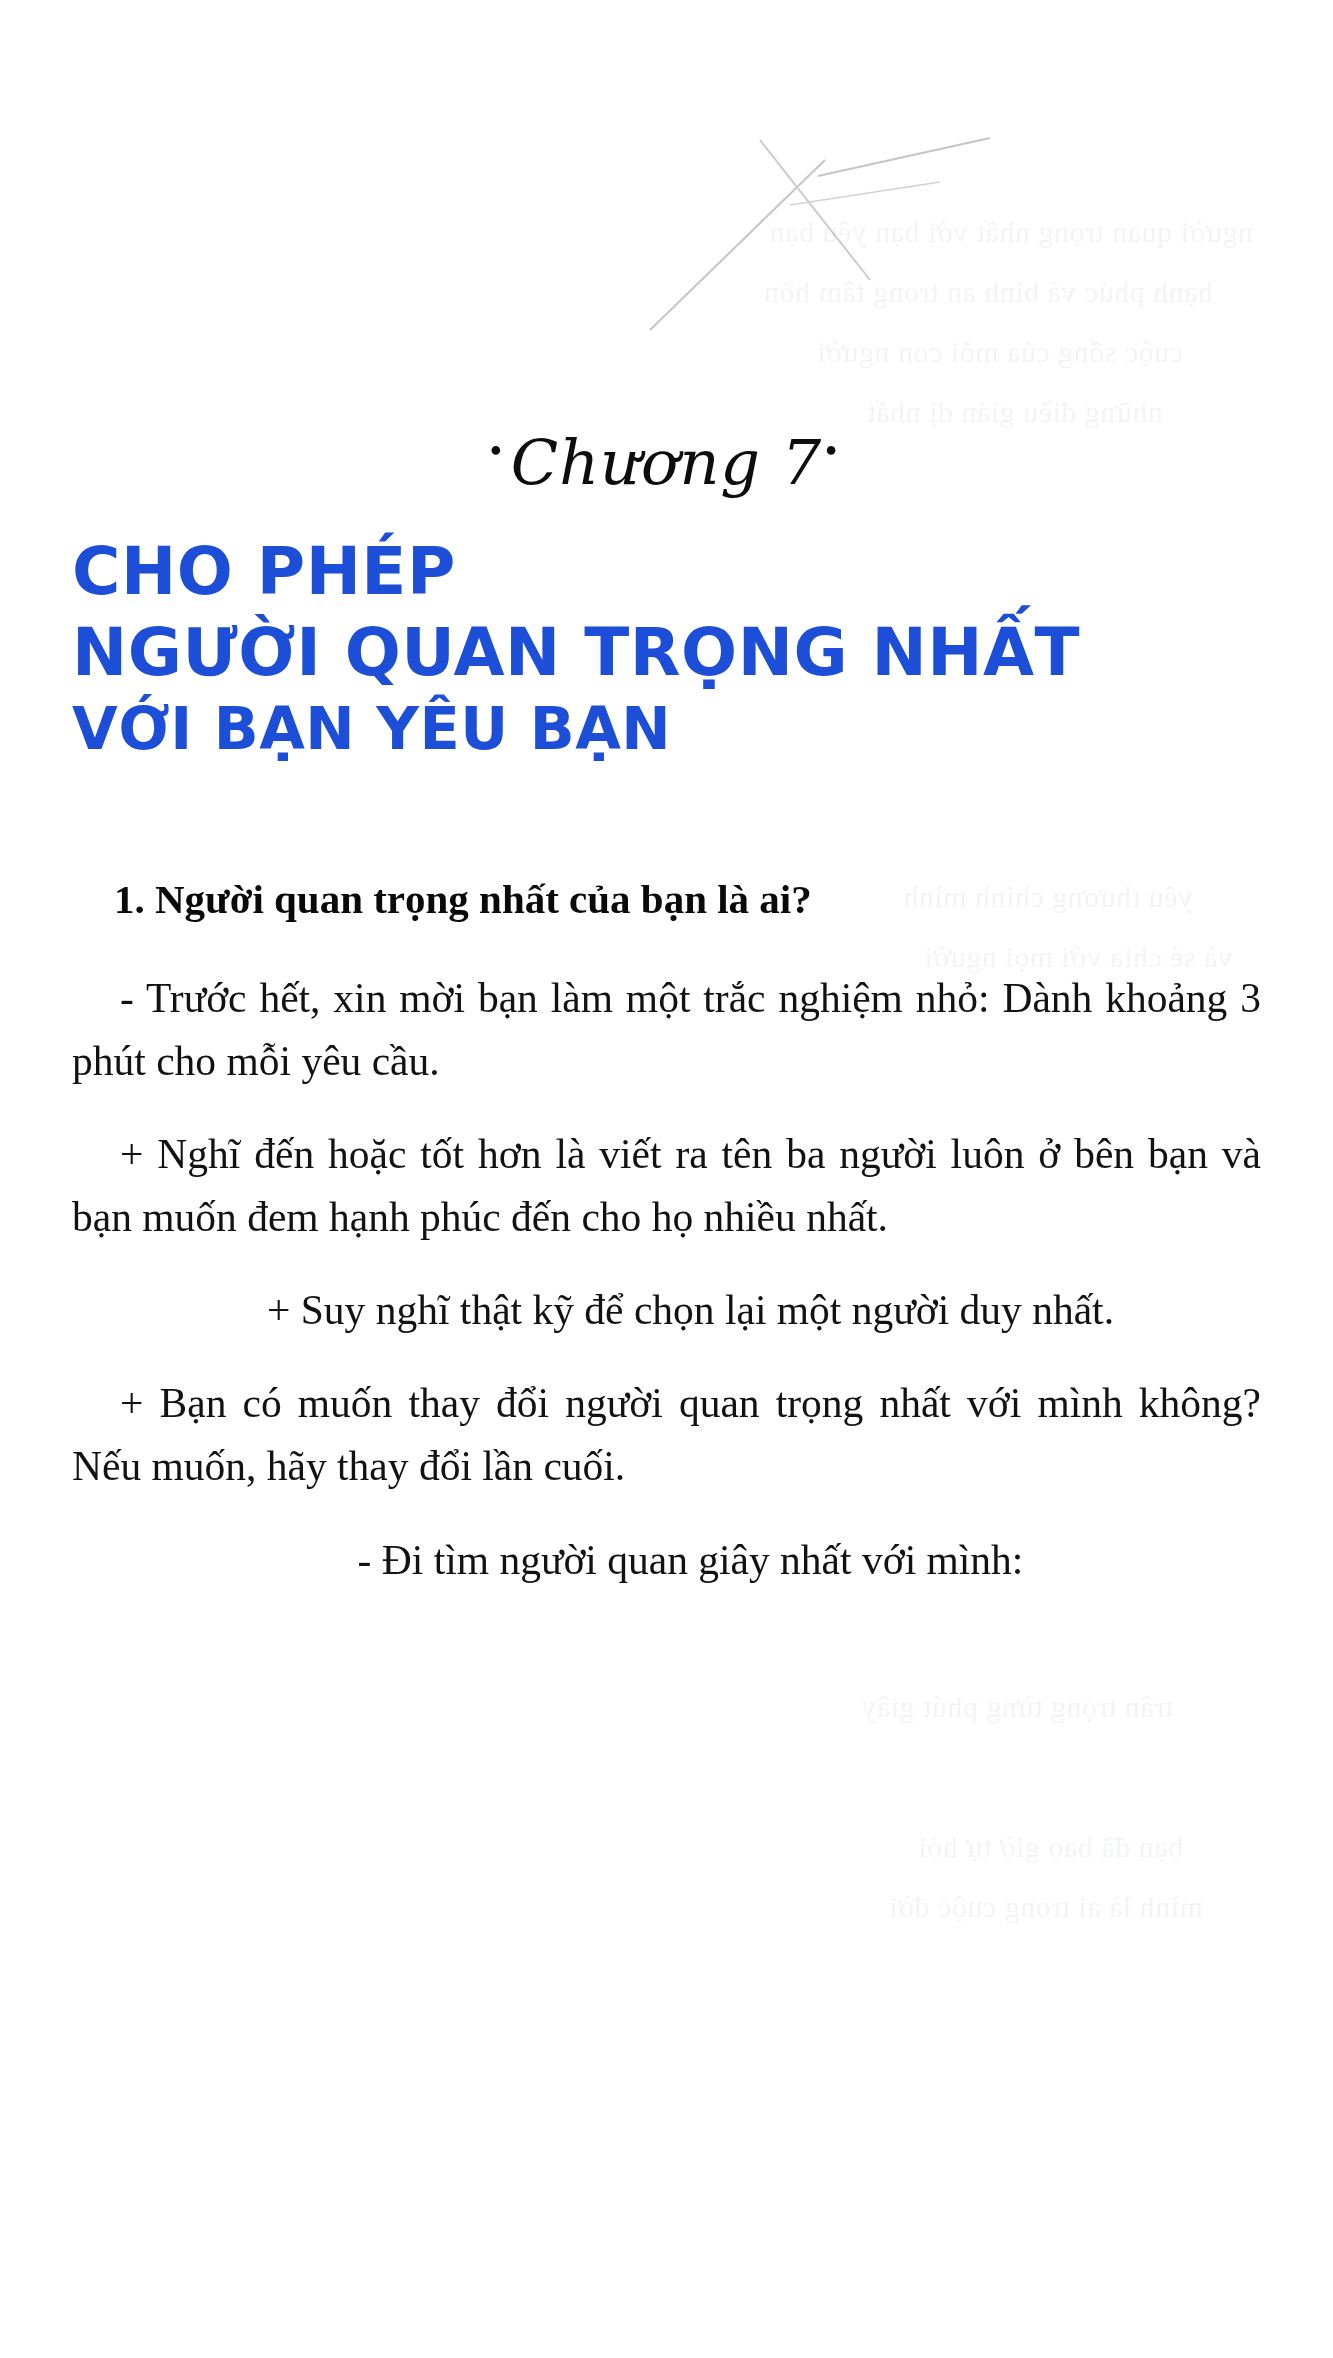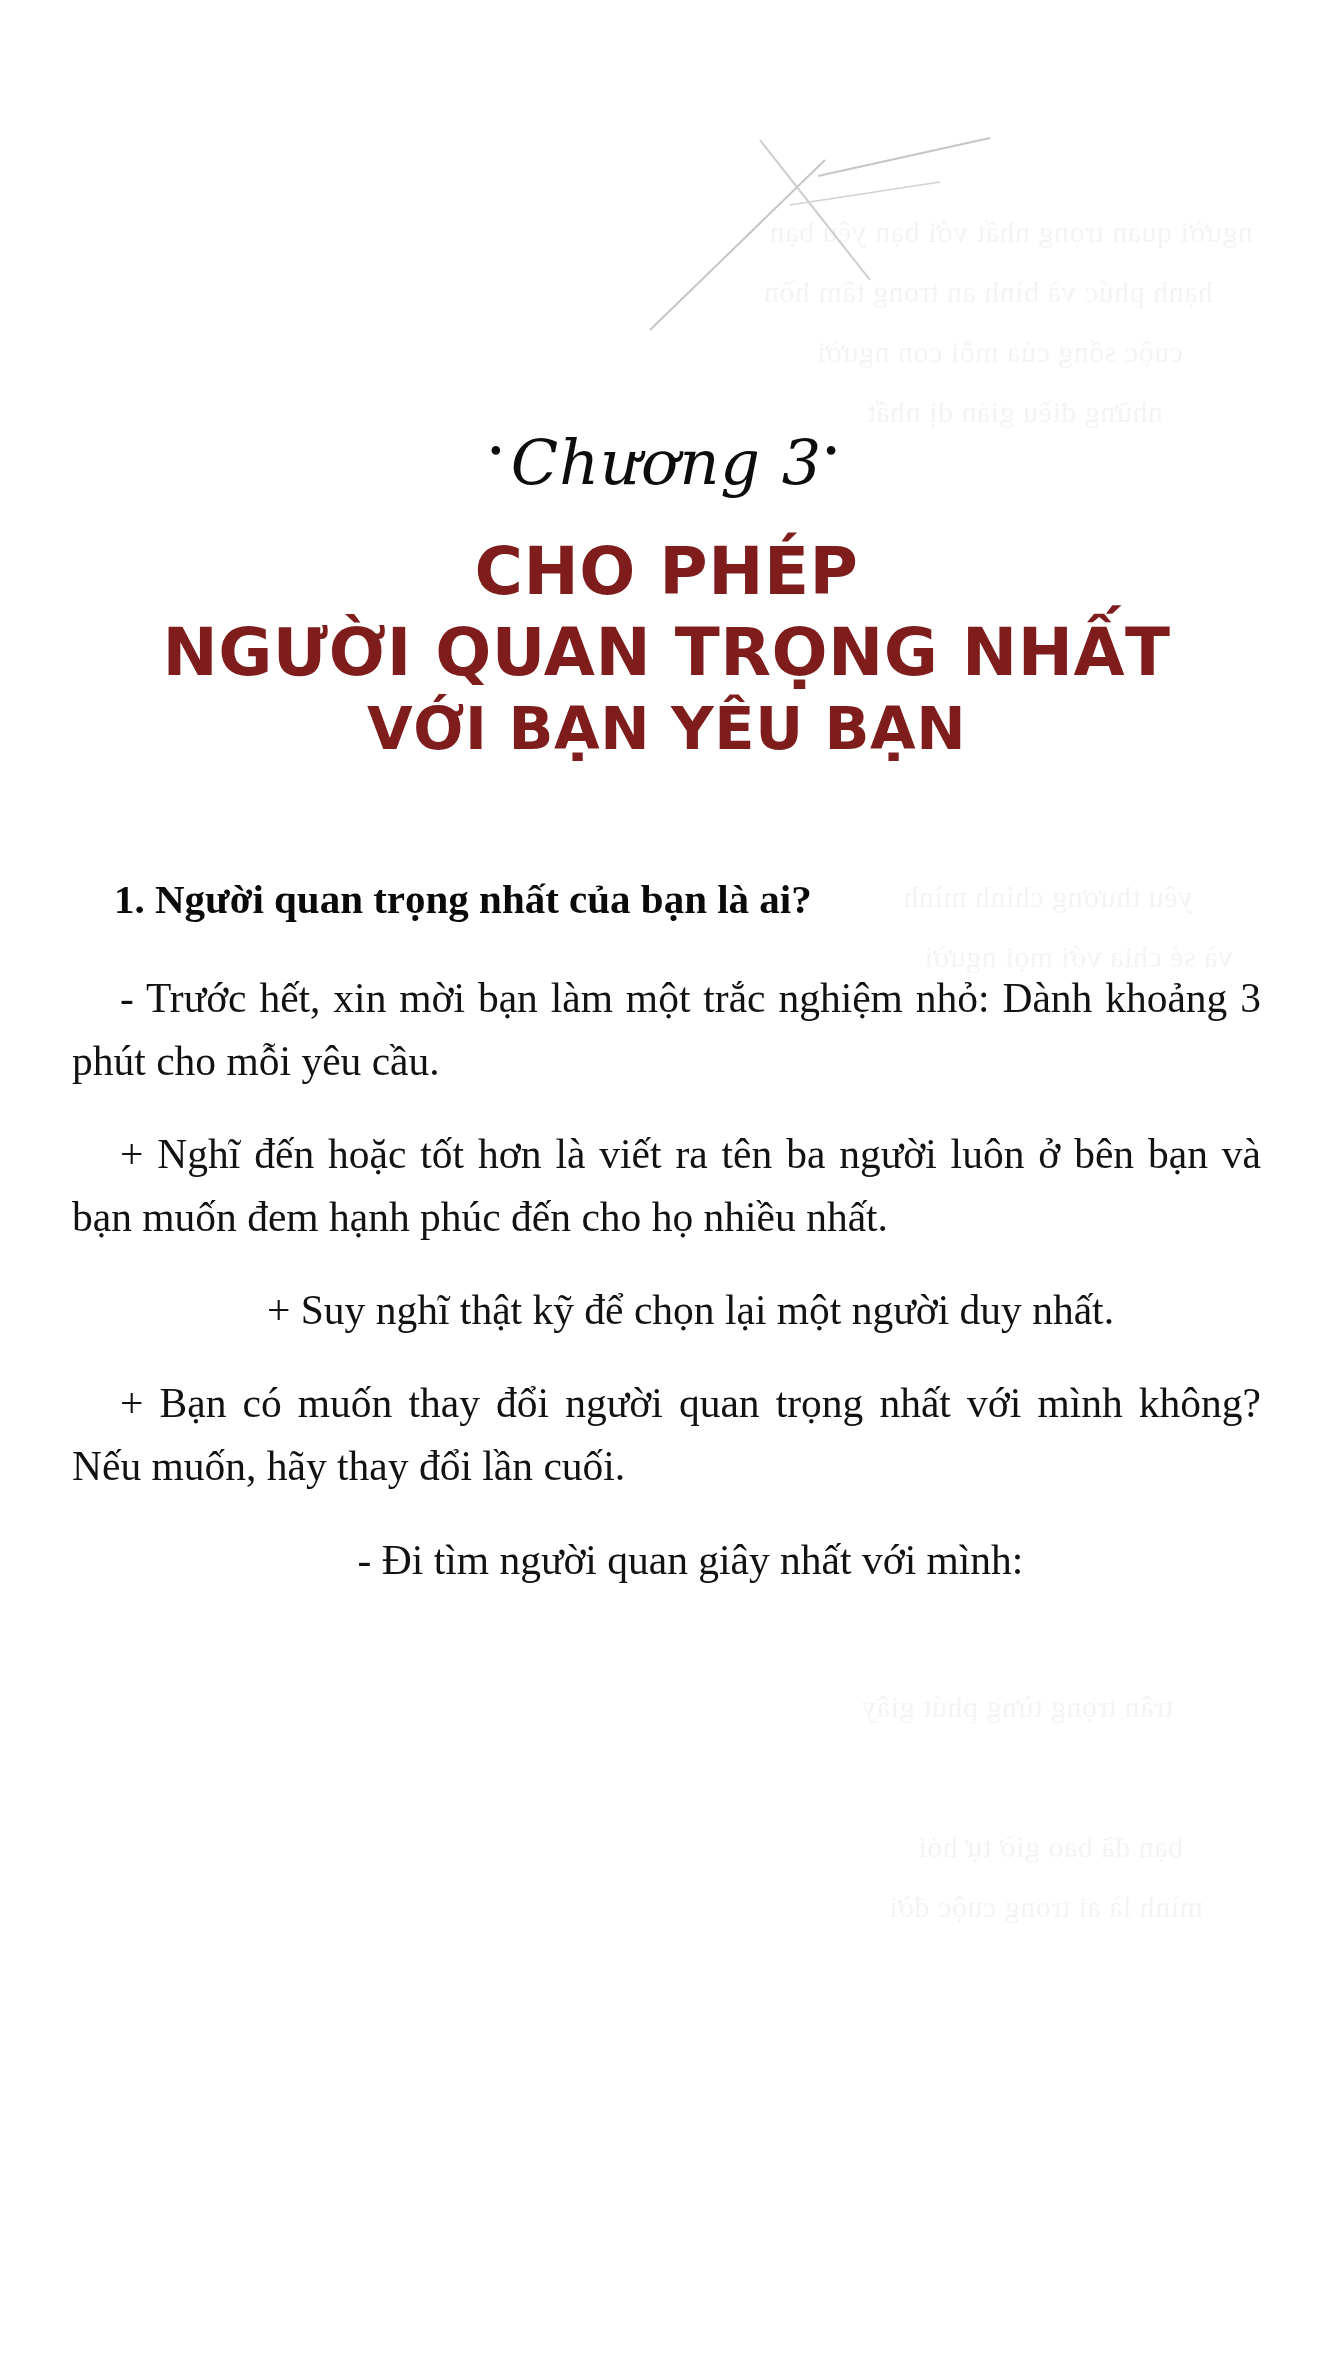--- a/index.html
+++ b/index.html
@@ -57,28 +57,27 @@
     line-height: 1;
     color: #0d0d0d;
   }
   .chapter-script .dot {
     font-size: 30px;
     vertical-align: 22px;
     letter-spacing: 6px;
   }
 
   .chapter-title {
-    text-align: center;
     font-family: "DejaVu Sans", sans-serif;
     font-weight: bold;
     font-size: 66px;
     line-height: 1.22;
     letter-spacing: 0.5px;
     margin-top: 38px;
-    color: #7f1d1d;
+    color: #1d4ed8;
     text-transform: uppercase;
   }
   .chapter-title .l1 { display: block; }
   .chapter-title .l2 { display: block; }
   .chapter-title .l3 { display: block; font-size: 59px; }
 
   .section-heading {
     margin-top: 110px;
     font-family: "Liberation Serif", serif;
     font-weight: bold;
@@ -116,21 +115,21 @@
 <svg class="scratch" width="360" height="220" style="left:640px; top:130px;" viewBox="0 0 360 220">
   <path d="M10 200 L185 30" stroke="#8d8d8d" stroke-width="2" fill="none"></path>
   <path d="M120 10 L230 150" stroke="#9a9a9a" stroke-width="2" fill="none"></path>
   <path d="M178 46 L350 8" stroke="#8d8d8d" stroke-width="2" fill="none"></path>
   <path d="M150 75 L300 52" stroke="#a5a5a5" stroke-width="1.5" fill="none"></path>
 </svg>
 
 <div class="page">
 
   <div class="chapter-script">
-    <span class="dot">•</span><span>Chương 3</span><span class="dot">•</span>
+    <span class="dot">•</span><span>Chương 7</span><span class="dot">•</span>
   </div>
 
   <h1 class="chapter-title">
     <span class="l1">CHO PHÉP</span>
     <span class="l2">NGƯỜI QUAN TRỌNG NHẤT</span>
     <span class="l3">VỚI BẠN YÊU BẠN</span>
   </h1>
 
   <h2 class="section-heading">1. Người quan trọng nhất của bạn là ai?</h2>
 

